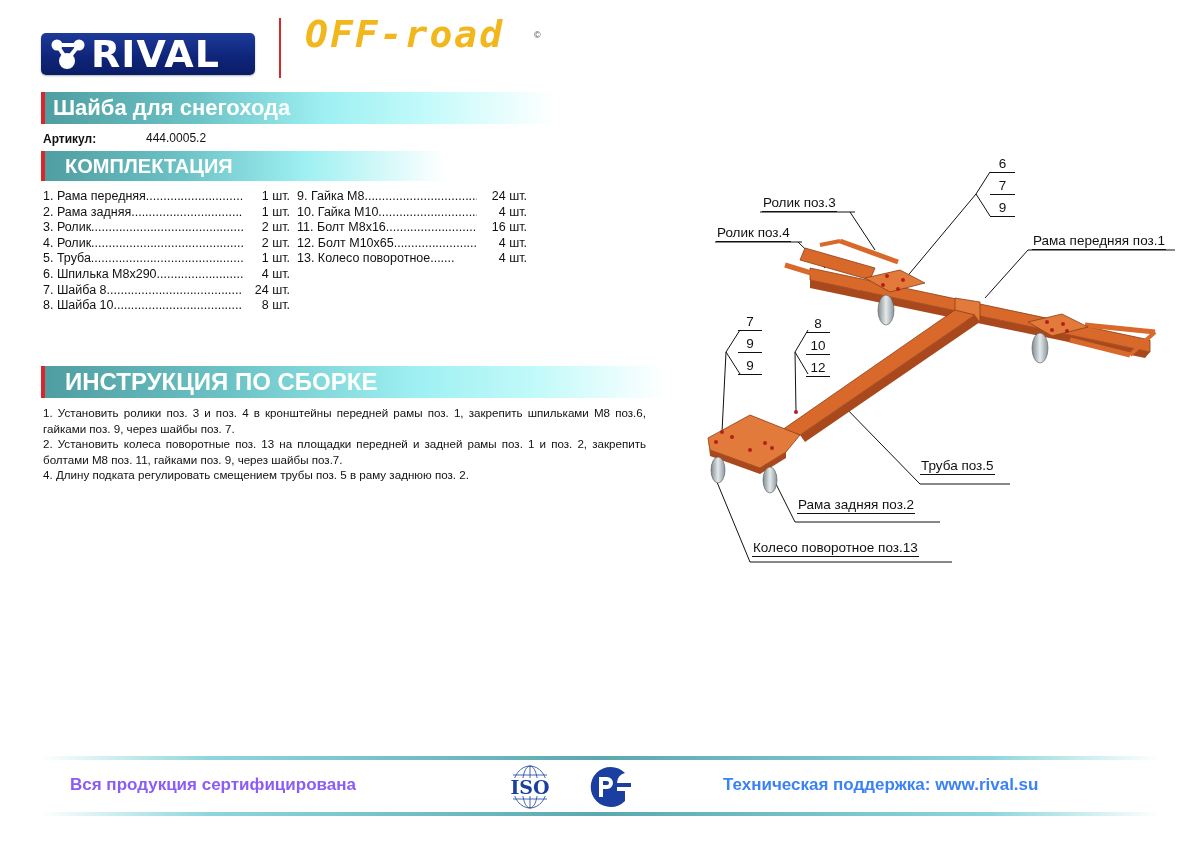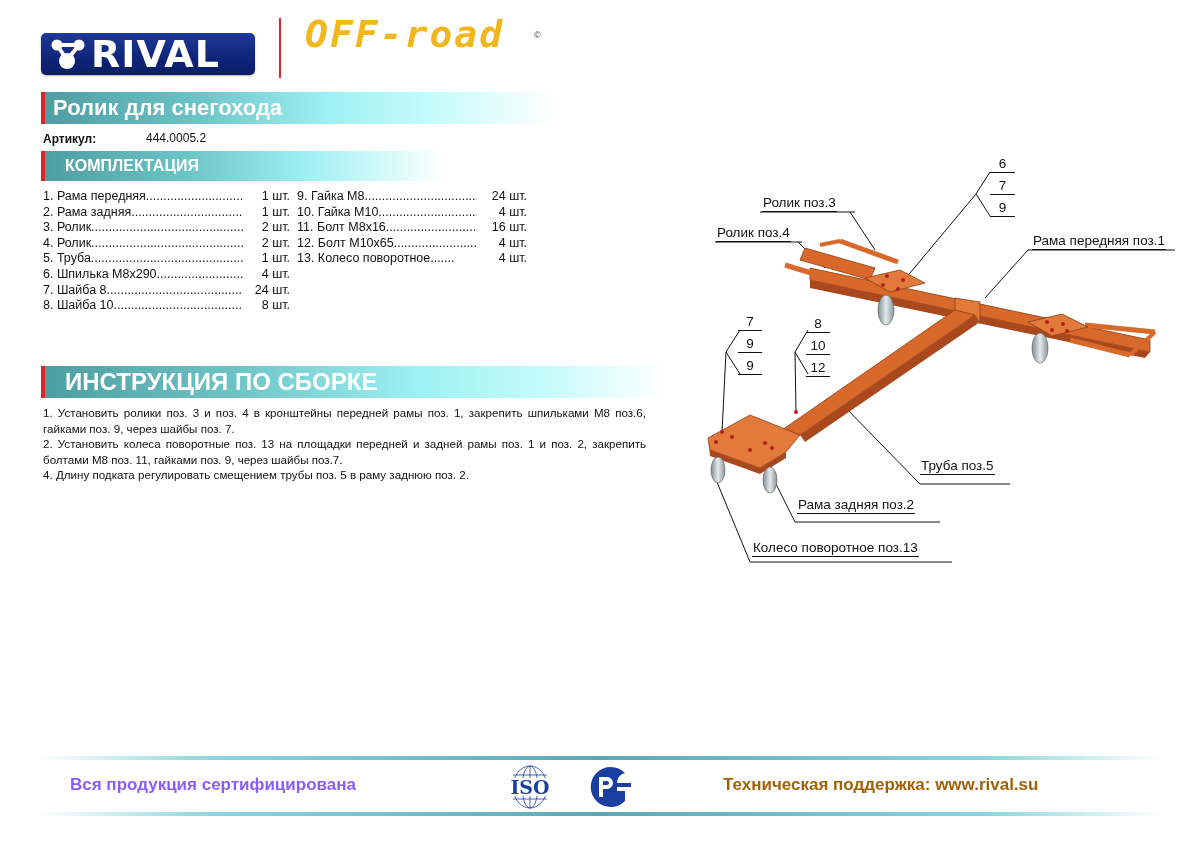--- a/index.html
+++ b/index.html
@@ -13,21 +13,21 @@
   .v-divider { left:279px; top:18px; width:2px; height:60px; background:#d8262a; }
   .offroad { left:305px; top:12px; color:#f2b71c; font-size:38px; font-weight:bold; font-style:italic; letter-spacing:2px; font-family:"DejaVu Sans Mono", monospace; }
   .copyright { left:534px; top:30px; font-size:9px; color:#444; }
 
   
   .bar { position:absolute; left:41px; height:32px; border-left:4px solid #d8262a; display:flex; align-items:center; }
   .bar span { color:#fff; font-weight:bold; white-space:nowrap; }
   .bar.title { top:92px; width:510px; background:linear-gradient(90deg,#4f9ea1 0%,#6cc3c6 30%,#9ef0f2 55%,#c4fafa 75%,rgba(255,255,255,0) 100%); }
   .bar.title span { font-size:22px; margin-left:8px; }
   .bar.kit { top:151px; width:400px; height:30px; background:linear-gradient(90deg,#4f9ea1 0%,#6cc3c6 35%,#9ef0f2 65%,rgba(255,255,255,0) 100%); }
-  .bar.kit span { font-size:16px; margin-left:20px; }
+  .bar.kit span { font-size:20px; margin-left:20px; }
   .bar.instr { top:366px; width:620px; height:32px; background:linear-gradient(90deg,#4f9ea1 0%,#6cc3c6 30%,#9ef0f2 60%,#c4fafa 80%,rgba(255,255,255,0) 100%); }
   .bar.instr span { font-size:24px; margin-left:20px; }
 
   .article-label { left:43px; top:132px; font-size:12px; font-weight:bold; }
   .article-value { left:146px; top:131px; font-size:12px; }
 
   
   .parts { font-size:12.5px; line-height:15.6px; }
   .parts .row { display:flex; white-space:nowrap; }
   .parts .name { overflow:hidden; }
@@ -44,21 +44,21 @@
   .instr-text p { margin:0; }
 
   
   .diagram { left:690px; top:150px; width:500px; height:420px; }
   .callout { position:absolute; font-size:13.5px; color:#111; white-space:nowrap; border-bottom:1px solid #111; line-height:16px; padding:0 1px; }
   .num { position:absolute; font-size:13.5px; color:#111; text-align:center; border-bottom:1px solid #111; line-height:17px; }
 
   
   .footer-line { left:40px; width:1120px; height:4px; background:linear-gradient(90deg,rgba(255,255,255,0) 0%,#8fd6dc 15%,#5aa9b0 50%,#8fd6dc 85%,rgba(255,255,255,0) 100%); }
   .footer-left { left:70px; top:775px; font-size:17px; font-weight:bold; color:#8b5cf6; }
-  .footer-right { left:723px; top:775px; font-size:17px; font-weight:bold; color:#a16207; }
+  .footer-right { left:723px; top:775px; font-size:17px; font-weight:bold; color:#3b82f6; }
   .iso { left:501px; top:763px; width:58px; height:48px; }
   .gost { left:585px; top:763px; width:50px; height:48px; }
 </style>
 </head>
 <body>
 
 <div class="abs rival-logo">
   <svg class="molecule" viewBox="0 0 40 36">
     <line x1="8" y1="9" x2="30" y2="9" stroke="#fff" stroke-width="4"></line>
     <line x1="8" y1="9" x2="18" y2="24" stroke="#fff" stroke-width="4"></line>
@@ -67,21 +67,21 @@
     <circle cx="30" cy="9" r="5.5" fill="#fff"></circle>
     <circle cx="18" cy="25" r="8" fill="#fff"></circle>
   </svg>
   <span class="word">RIVAL</span>
 </div>
 <div class="abs v-divider"></div>
 <div class="abs offroad">OFF-road</div>
 <div class="abs copyright">©</div>
 
 <div class="bar title">
-  <span>Ролик для снегохода</span>
+  <span>Шайба для снегохода</span>
 </div>
 <div class="abs article-label">Артикул:</div>
 <div class="abs article-value">444.0005.2</div>
 
 <div class="bar kit">
   <span>КОМПЛЕКТАЦИЯ</span>
 </div>
 
 <div class="abs parts col1">
   <div class="row">

